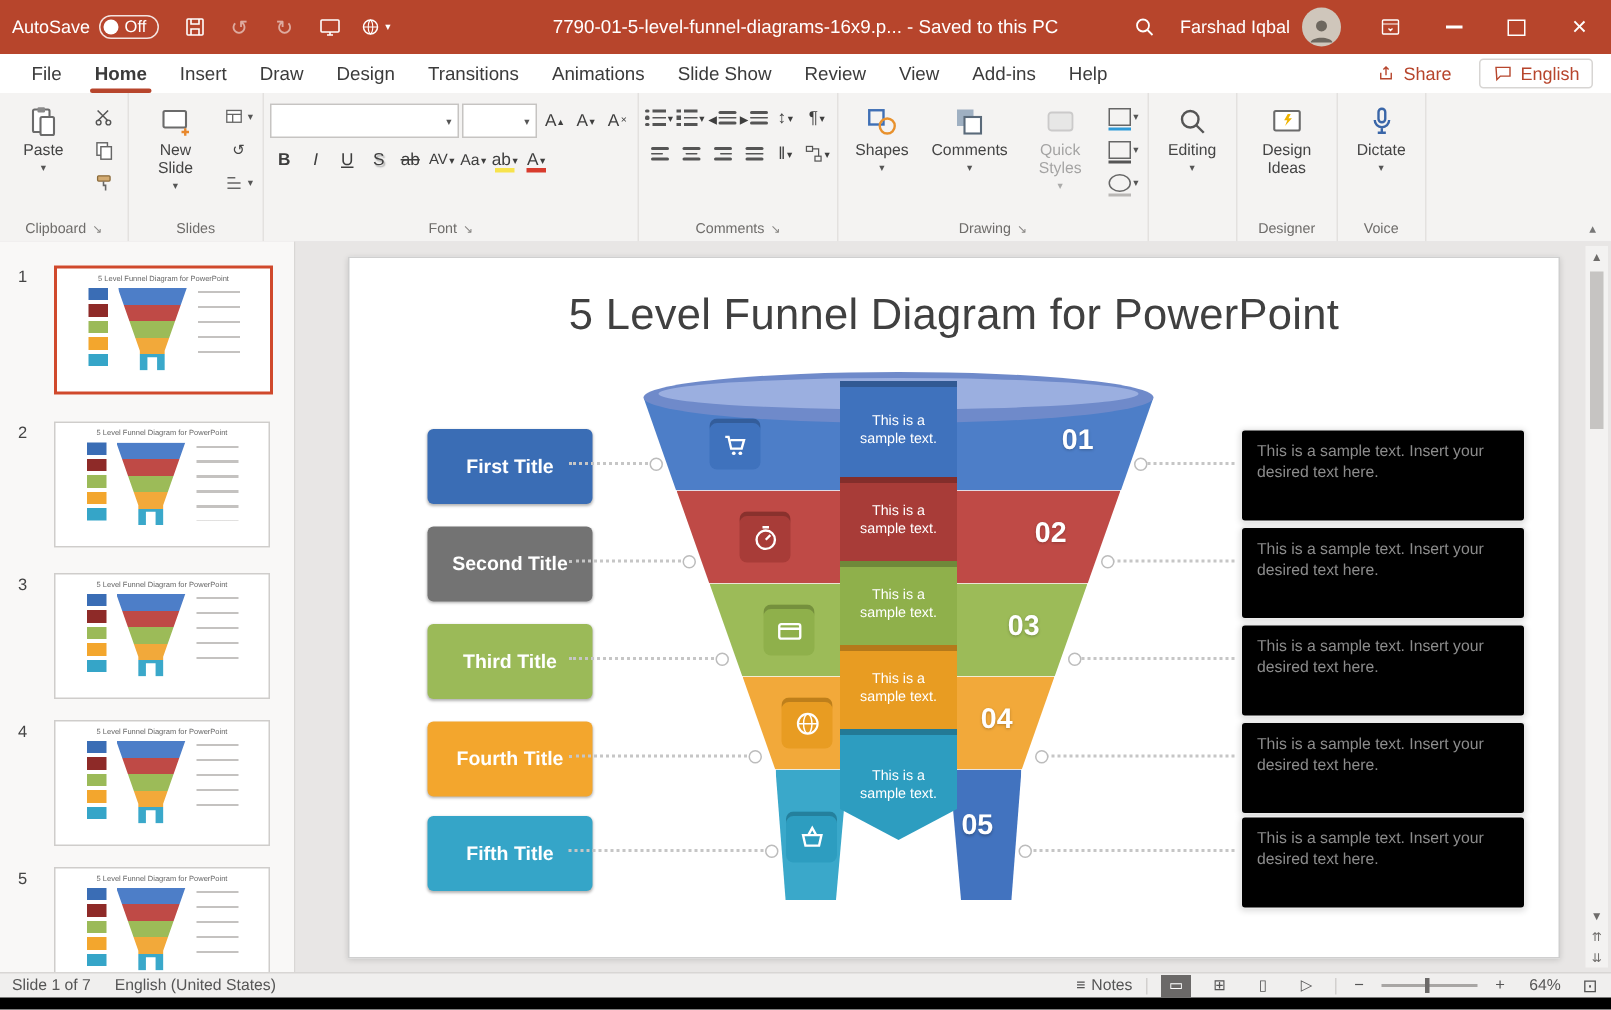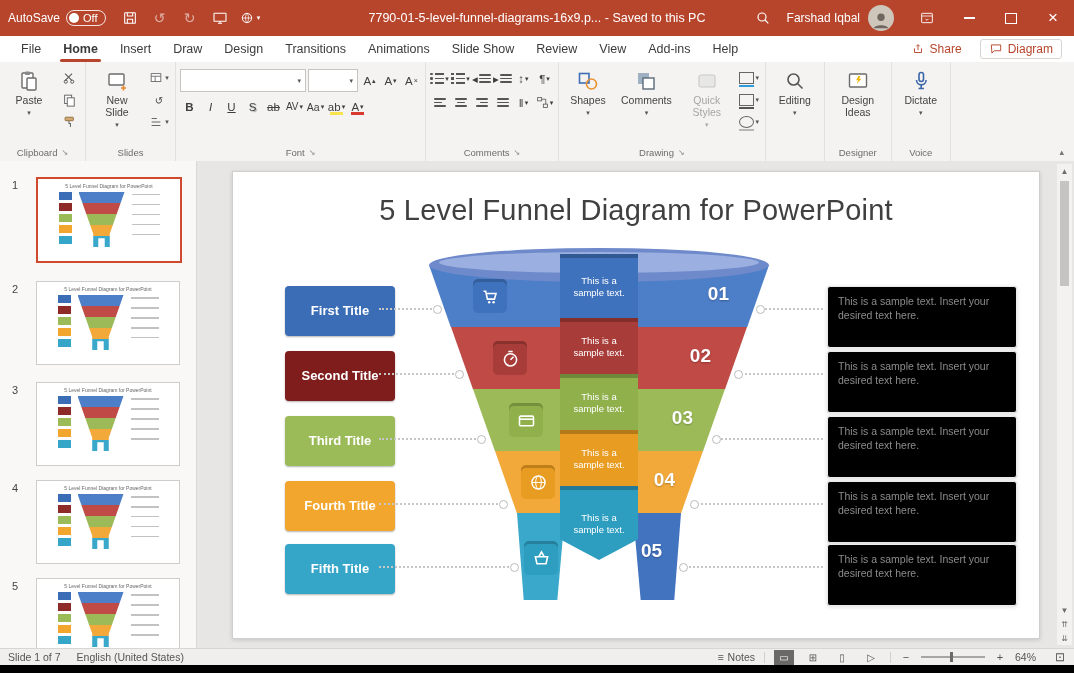--- a/index.html
+++ b/index.html
@@ -151,21 +151,21 @@
   .statusbar{position:absolute;left:0;right:0;top:648px;height:16px;background:#f0efee;border-top:1px solid #d8d6d4;
              display:flex;align-items:center;font-size:10.5px;color:#555;padding:0 8px;gap:16px;}
   .sright{margin-left:auto;display:flex;align-items:center;gap:9px;}
   .ssep{width:1px;height:11px;background:#d2d0ce;}
   .notesb{display:flex;align-items:center;gap:4px;}
   .vi{width:20px;height:15px;display:flex;align-items:center;justify-content:center;font-size:10px;color:#555;}
   .vi.active{background:#6b6968;color:#fff;}
   .ztrack{width:64px;height:2px;background:#a8a6a4;position:relative;}
   .zthumb{position:absolute;left:45%;top:-4px;width:3.5px;height:10px;background:#6b6968;}
   .zbtn{font-size:11px;color:#555;width:12px;text-align:center;}
-  .zval{width:30px;text-align:left;}
+  .zval{width:30px;text-align:center;}
 </style>
 </head>
 <body>
 
 <div class="app">
 
   <div class="titlebar">
     <div class="tb-group">
       <div class="autosave">
         <span>AutoSave</span>
@@ -254,21 +254,21 @@
         <svg viewBox="0 0 24 24">
             <path d="M12 14V5M9 7.5l3-3 3 3" stroke="#b7452c" fill="none" stroke-width="1.6"></path>
             <path d="M6 11v7h12v-7" fill="none" stroke="#b7452c" stroke-width="1.6"></path>
           </svg>
         <span>Share</span>
       </div>
       <div class="comments-btn">
         <svg viewBox="0 0 24 24">
             <path d="M4 5h16v10H9l-4 4z" fill="none" stroke="#b7452c" stroke-width="1.6"></path>
           </svg>
-        <span>Diagram</span>
+        <span>English</span>
       </div>
     </div>
   </div>
 
   <div class="ribbon">
 
     <div class="rgroup">
       <div class="rmain">
         <div class="bb">
           <svg viewBox="0 0 24 24">
@@ -648,21 +648,21 @@
       </div>
     </div>
 
     <div class="canvas">
       <div class="slide">
         <div class="slide-title">5 Level Funnel Diagram for PowerPoint</div>
 
         <div class="tag" style="top: 114px; background: rgb(58, 109, 181);">
             <span>First Title</span>
           </div>
-        <div class="tag" style="top: 179px; background: #7f1d1d;">
+        <div class="tag" style="top: 179px; background: #737373;">
             <span>Second Title</span>
           </div>
         <div class="tag" style="top: 309px; background: rgb(243, 166, 45);">
             <span>Fourth Title</span>
           </div>
         <div class="tag" style="top: 244px; background: rgb(155, 186, 88);">
             <span>Third Title</span>
           </div>
         <div class="tag" style="top: 372px; background: rgb(53, 165, 200);">
             <span>Fifth Title</span>

